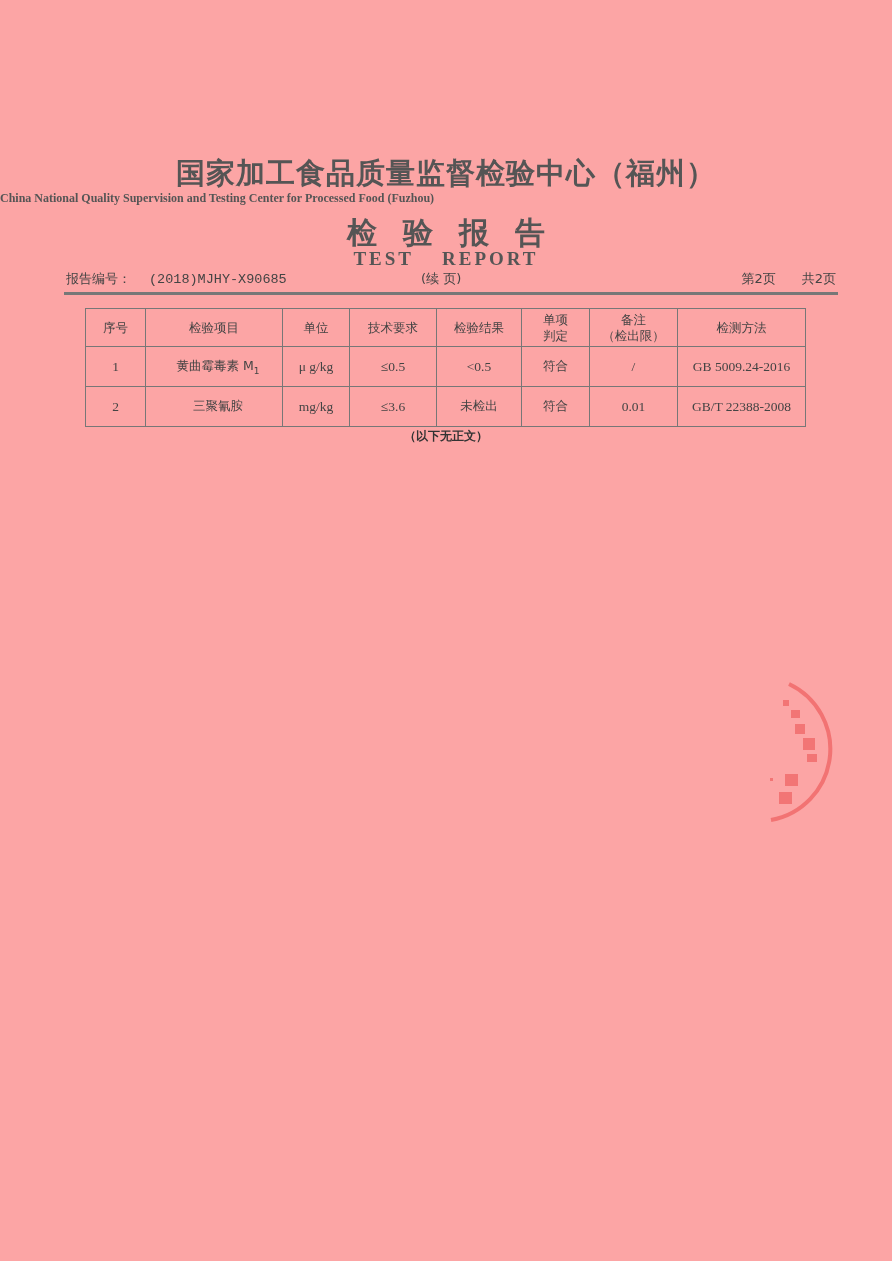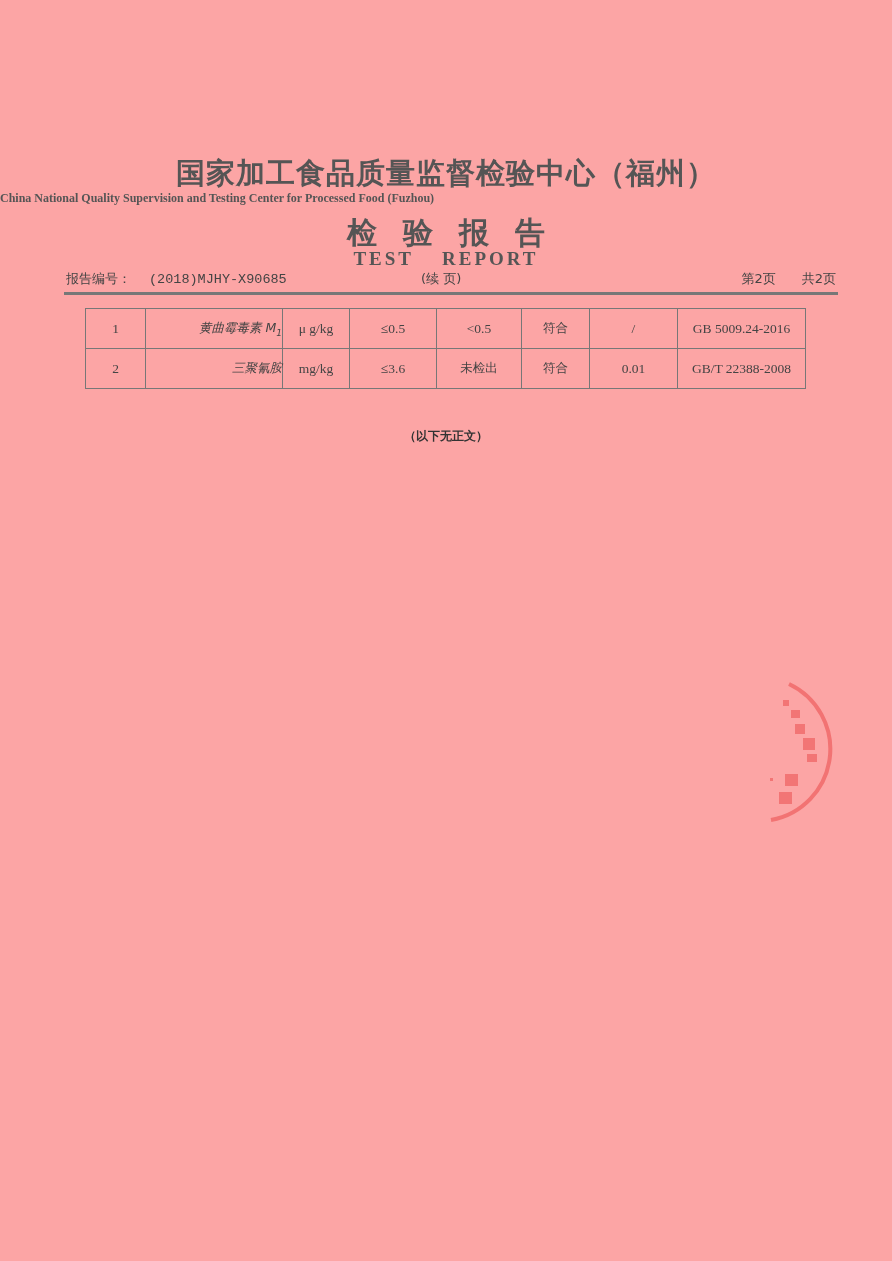--- a/index.html
+++ b/index.html
@@ -21,21 +21,21 @@
   .meta-left .num { margin-left: 18px; font-family: "Liberation Mono", monospace; font-size: 13.5px; }
   .meta-center { position: absolute; left: 355px; top: 0; font-family: "DejaVu Sans", sans-serif; font-size: 13px; }
   .meta-right { position: absolute; right: 0; top: 0; font-family: "DejaVu Sans", sans-serif; font-size: 13px; }
   .meta-right span + span { margin-left: 26px; }
   .rule { position: absolute; left: 64px; right: 54px; top: 292px; height: 3px; background: #777; }
   table.results { position: absolute; left: 85px; top: 308px; border-collapse: collapse;
     font-family: "DejaVu Sans", sans-serif; font-size: 12.5px; color: #444; }
   table.results td, table.results th { border: 1px solid #777; text-align: center; font-weight: normal; padding: 0; }
   table.results th { height: 37px; line-height: 16px; }
   table.results td { height: 39px; }
-  table.results td.item { text-align: right; padding-left: 8px; font-style: italic; }
+  table.results td.item { text-align: center; padding-left: 8px; }
   table.results td.en { font-family: "Liberation Serif", serif; font-size: 13.5px; }
   .no-more { position: absolute; left: 0; width: 892px; top: 428px; text-align: center;
     font-family: "DejaVu Sans", sans-serif; font-size: 12px; color: #333; font-weight: bold; }
   .seal { position: absolute; left: 745px; top: 680px; width: 90px; height: 145px; }
 </style>
 </head>
 <body>
 
 <div class="page">
 
@@ -62,20 +62,30 @@
       <col style="width:60px">
         <col style="width:137px">
         <col style="width:67px">
         <col style="width:87px">
       <col style="width:85px">
         <col style="width:68px">
         <col style="width:88px">
         <col style="width:128px">
     </colgroup>
     <tbody>
+        <tr>
+      <th>序号</th>
+      <th>检验项目</th>
+      <th>单位</th>
+      <th>技术要求</th>
+      <th>检验结果</th>
+      <th><span>单项</span><br><span>判定</span></th>
+      <th><span>备注</span><br><span>（检出限）</span></th>
+      <th>检测方法</th>
+    </tr>
     <tr>
       <td class="en">1</td>
       <td class="item"><span>黄曲霉毒素 M</span><sub style="font-size:9px">1</sub></td>
       <td class="en">μ g/kg</td>
       <td class="en">≤0.5</td>
       <td class="en">&lt;0.5</td>
       <td>符合</td>
       <td class="en">/</td>
       <td class="en">GB 5009.24-2016</td>
     </tr>

